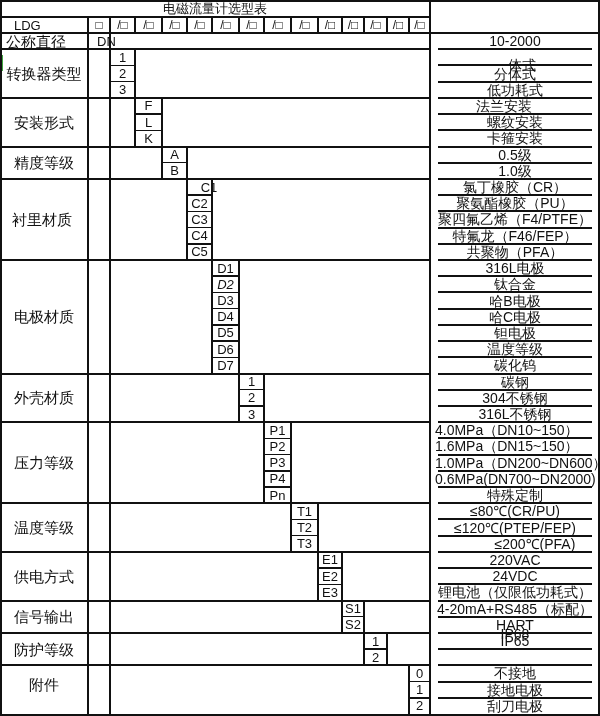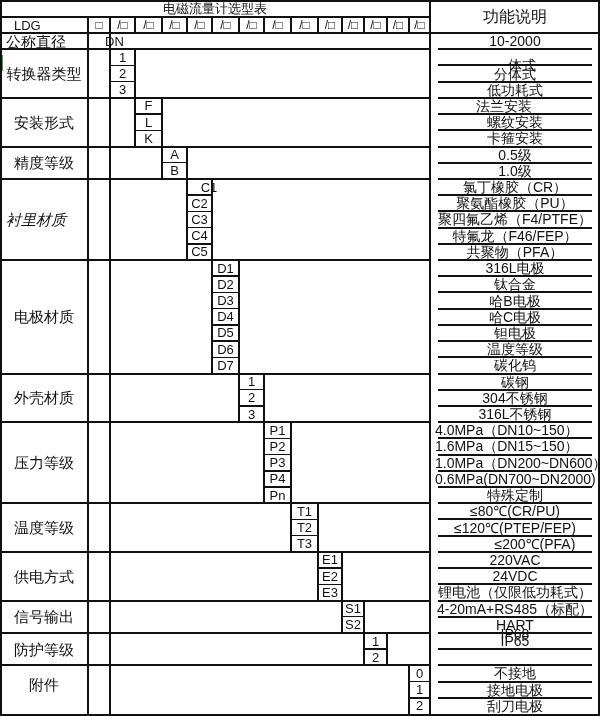--- a/index.html
+++ b/index.html
@@ -25,21 +25,20 @@
   #func-header{left:432px;top:2px;width:166px;height:30px;}
   #ldg-label{left:2px;top:17px;width:86px;height:16px;padding-left:12px;}
   #ldg-box{left:88px;top:17px;width:22px;height:16px;}
   #green-artifact{left:0;top:55px;width:3px;height:16px;}
 </style>
 </head>
 <body>
 
 <div id="canvas">
   <div class="cell f13" id="title-cell">电磁流量计选型表</div>
-  <div class="cell f16" id="func-header">功能说明</div>
   <div class="cell f13 left" id="ldg-label">LDG</div>
   <div class="cell f12" id="ldg-box">□</div>
   <div class="abs" id="green-artifact" style="background: rgb(63, 165, 63);"></div>
 <div class="line" style="left: 0px; top: 0px; width: 600px; height: 2px;"></div>
     <div class="line" style="left: 0px; top: 714px; width: 600px; height: 2px;"></div>
     <div class="line" style="left: 0px; top: 0px; width: 2px; height: 716px;"></div>
     <div class="line" style="left: 598px; top: 0px; width: 2px; height: 716px;"></div>
     <div class="line" style="left: 429px; top: 0px; width: 2px; height: 716px;"></div>
     <div class="line" style="left: 87px; top: 17px; width: 2px; height: 698px;"></div>
     <div class="line" style="left: 109px; top: 17px; width: 2px; height: 698px;"></div>
@@ -64,21 +63,21 @@
     <div class="cell f12" style="left: 318px; top: 17px; width: 24px; height: 16px;">/□</div>
     <div class="line" style="left: 341.25px; top: 17px; width: 1.5px; height: 16px;"></div>
     <div class="cell f12" style="left: 342px; top: 17px; width: 22px; height: 16px;">/□</div>
     <div class="line" style="left: 363.25px; top: 17px; width: 1.5px; height: 16px;"></div>
     <div class="cell f12" style="left: 364px; top: 17px; width: 23px; height: 16px;">/□</div>
     <div class="line" style="left: 386.25px; top: 17px; width: 1.5px; height: 16px;"></div>
     <div class="cell f12" style="left: 387px; top: 17px; width: 22px; height: 16px;">/□</div>
     <div class="line" style="left: 408.25px; top: 17px; width: 1.5px; height: 16px;"></div>
     <div class="cell f12" style="left: 409px; top: 17px; width: 21px; height: 16px;">/□</div>
     <div class="cell f15 left" style="left: 2px; top: 33px; width: 86px; height: 16.2143px; padding-left: 4px;">公称直径</div>
-    <div class="cell f13 left" style="left: 90px; top: 33px; width: 20px; height: 16.2143px; padding-left: 15px;">DN</div>
+    <div class="cell f13 left" style="left: 90px; top: 33px; width: 20px; height: 16.2143px; padding-left: 7px;">DN</div>
     <div class="cell f14" style="left: 432px; top: 33px; width: 166px; height: 16.2143px;">10-2000</div>
     <div class="cell f15" style="left: 2px; top: 49.2143px; width: 84px; height: 48.6429px;">转换器类型</div>
     <div class="line" style="left: 109.25px; top: 49.2143px; width: 1.5px; height: 48.6429px;"></div>
     <div class="line" style="left: 134.25px; top: 49.2143px; width: 1.5px; height: 48.6429px;"></div>
     <div class="cell f13" style="left: 110px; top: 49.2143px; width: 25px; height: 16.2143px;">1</div>
     <div class="cell f14" style="left: 432px; top: 49.2143px; width: 166px; height: 31px;">一体式</div>
     <div class="line" style="left: 110px; top: 64.6786px; width: 25px; height: 1.5px;"></div>
     <div class="cell f13" style="left: 110px; top: 65.4286px; width: 25px; height: 16.2143px;">2</div>
     <div class="cell f14" style="left: 432px; top: 65.4286px; width: 166px; height: 16.2143px;">分体式</div>
     <div class="line" style="left: 110px; top: 80.8929px; width: 25px; height: 1.5px;"></div>
@@ -96,21 +95,21 @@
     <div class="cell f13" style="left: 135px; top: 130.286px; width: 27px; height: 16.2143px;">K</div>
     <div class="cell f14" style="left: 432px; top: 130.286px; width: 166px; height: 16.2143px;">卡箍安装</div>
     <div class="cell f15" style="left: 2px; top: 146.5px; width: 84px; height: 32.4286px;">精度等级</div>
     <div class="line" style="left: 161.25px; top: 146.5px; width: 1.5px; height: 32.4286px;"></div>
     <div class="line" style="left: 186.25px; top: 146.5px; width: 1.5px; height: 32.4286px;"></div>
     <div class="cell f13" style="left: 162px; top: 146.5px; width: 25px; height: 16.2143px;">A</div>
     <div class="cell f14" style="left: 432px; top: 146.5px; width: 166px; height: 16.2143px;">0.5级</div>
     <div class="line" style="left: 162px; top: 161.964px; width: 25px; height: 1.5px;"></div>
     <div class="cell f13" style="left: 162px; top: 162.714px; width: 25px; height: 16.2143px;">B</div>
     <div class="cell f14" style="left: 432px; top: 162.714px; width: 166px; height: 16.2143px;">1.0级</div>
-    <div class="cell f15" style="left: 4px; top: 178.929px; width: 64px; height: 81.0714px; font-style: italic;">衬里材质</div>
+    <div class="cell f15" style="left: 10px; top: 178.929px; width: 64px; height: 81.0714px;">衬里材质</div>
     <div class="line" style="left: 186.25px; top: 178.929px; width: 1.5px; height: 81.0714px;"></div>
     <div class="line" style="left: 211.25px; top: 178.929px; width: 1.5px; height: 81.0714px;"></div>
     <div class="cell f13" style="left: 187px; top: 178.929px; width: 44px; height: 16.2143px;">C1</div>
     <div class="cell f14" style="left: 432px; top: 178.929px; width: 166px; height: 16.2143px;">氯丁橡胶（CR）</div>
     <div class="line" style="left: 187px; top: 194.393px; width: 25px; height: 1.5px;"></div>
     <div class="cell f13" style="left: 187px; top: 195.143px; width: 25px; height: 16.2143px;">C2</div>
     <div class="cell f14" style="left: 432px; top: 195.143px; width: 166px; height: 16.2143px;">聚氨酯橡胶（PU）</div>
     <div class="line" style="left: 187px; top: 210.607px; width: 25px; height: 1.5px;"></div>
     <div class="cell f13" style="left: 187px; top: 211.357px; width: 25px; height: 16.2143px;">C3</div>
     <div class="cell f14" style="left: 432px; top: 211.357px; width: 166px; height: 16.2143px;">聚四氟乙烯（F4/PTFE）</div>
@@ -119,21 +118,21 @@
     <div class="cell f14" style="left: 432px; top: 227.571px; width: 166px; height: 16.2143px;">特氟龙（F46/FEP）</div>
     <div class="line" style="left: 187px; top: 243.036px; width: 25px; height: 1.5px;"></div>
     <div class="cell f13" style="left: 187px; top: 243.786px; width: 25px; height: 16.2143px;">C5</div>
     <div class="cell f14" style="left: 432px; top: 243.786px; width: 166px; height: 16.2143px;">共聚物（PFA）</div>
     <div class="cell f15" style="left: 2px; top: 260px; width: 84px; height: 113.5px;">电极材质</div>
     <div class="line" style="left: 211.25px; top: 260px; width: 1.5px; height: 113.5px;"></div>
     <div class="line" style="left: 238.25px; top: 260px; width: 1.5px; height: 113.5px;"></div>
     <div class="cell f13" style="left: 212px; top: 260px; width: 27px; height: 16.2143px;">D1</div>
     <div class="cell f14" style="left: 432px; top: 260px; width: 166px; height: 16.2143px;">316L电极</div>
     <div class="line" style="left: 212px; top: 275.464px; width: 27px; height: 1.5px;"></div>
-    <div class="cell f13" style="left: 212px; top: 276.214px; width: 27px; height: 16.2143px;">D2</div>
+    <div class="cell f13" style="left: 212px; top: 276.214px; width: 27px; height: 16.2143px; font-style: italic;">D2</div>
     <div class="cell f14" style="left: 432px; top: 276.214px; width: 166px; height: 16.2143px;">钛合金</div>
     <div class="line" style="left: 212px; top: 291.679px; width: 27px; height: 1.5px;"></div>
     <div class="cell f13" style="left: 212px; top: 292.429px; width: 27px; height: 16.2143px;">D3</div>
     <div class="cell f14" style="left: 432px; top: 292.429px; width: 166px; height: 16.2143px;">哈B电极</div>
     <div class="line" style="left: 212px; top: 307.893px; width: 27px; height: 1.5px;"></div>
     <div class="cell f13" style="left: 212px; top: 308.643px; width: 27px; height: 16.2143px;">D4</div>
     <div class="cell f14" style="left: 432px; top: 308.643px; width: 166px; height: 16.2143px;">哈C电极</div>
     <div class="line" style="left: 212px; top: 324.107px; width: 27px; height: 1.5px;"></div>
     <div class="cell f13" style="left: 212px; top: 324.857px; width: 27px; height: 16.2143px;">D5</div>
     <div class="cell f14" style="left: 432px; top: 324.857px; width: 166px; height: 16.2143px;">钽电极</div>

